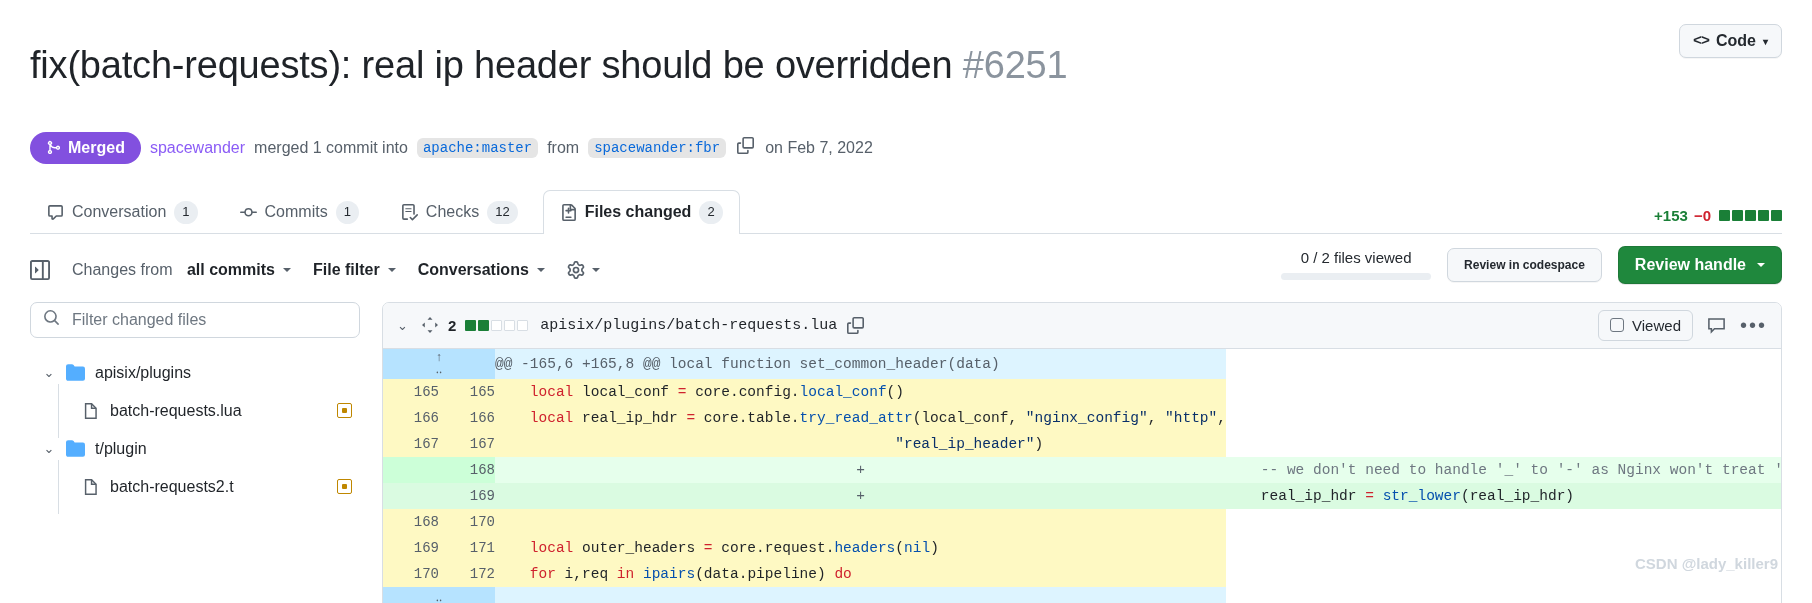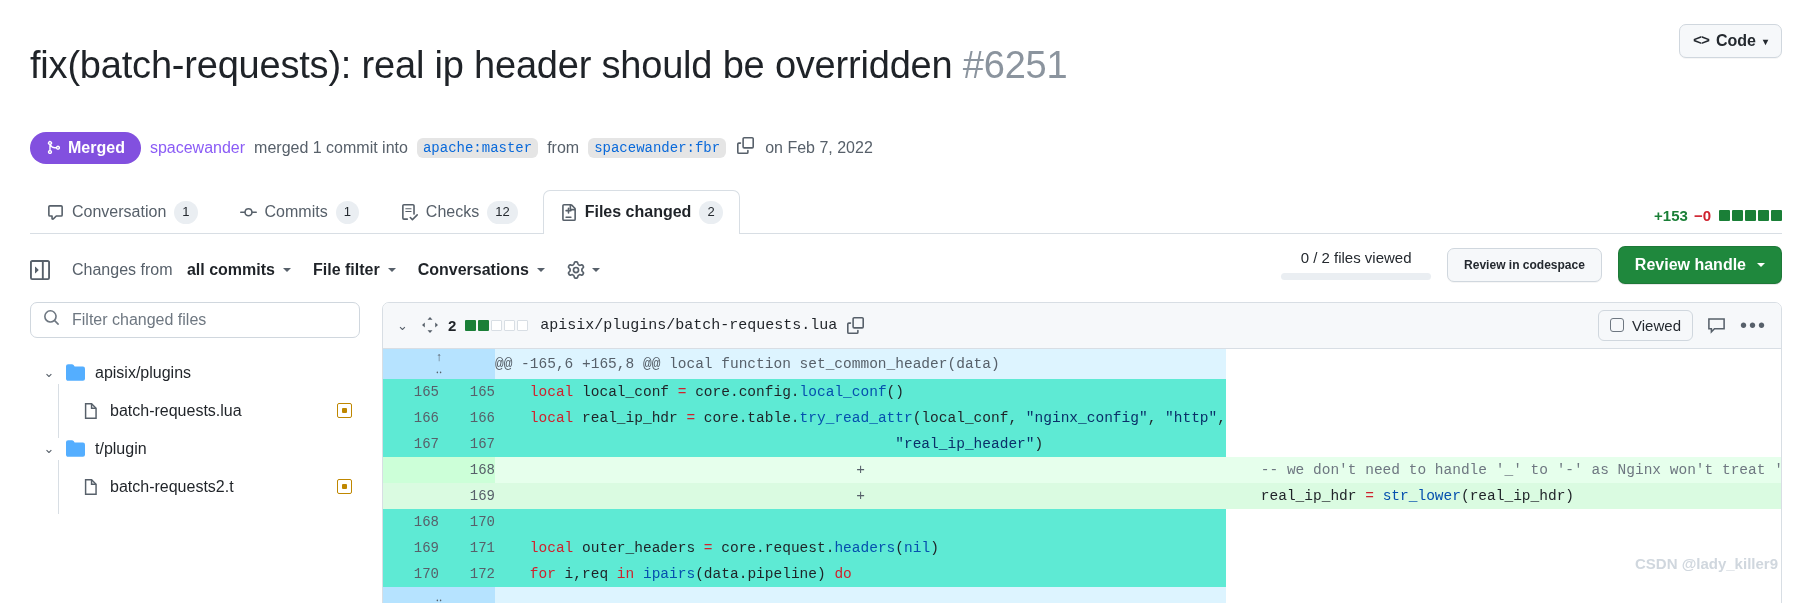--- a/index.html
+++ b/index.html
@@ -162,21 +162,21 @@
   table.difftab { border-collapse: collapse; width:100%; font-family:"Liberation Mono", monospace; font-size:14.5px; }
   table.difftab td { padding: 0; height: 26px; vertical-align: middle; white-space: pre; }
   td.ln {
     width: 56px; min-width:56px; text-align:right; padding-right: 12px;
     color:#57606a; font-size:14px; user-select:none;
   }
   td.marker { width: 22px; min-width:22px; text-align:center; color:#57606a; }
   td.code { padding-left: 10px; color:#1f2328; }
   tr.hunk td { background:#ddf4ff; color:#57606a; height: 30px; }
   tr.hunk td.ln { background:#b6e3ff; color:#57606a; text-align:center; padding-right:0; }
-  tr.ctx td { background:#5eead4; }
+  tr.ctx td { background:#fef9c3; }
   tr.add td { background:#e6ffec; }
   tr.add td.ln { background:#ccffd8; }
   tr.add.hl td { background:#dafbe1; }
   tr.expand td { background:#ddf4ff; height: 34px; }
   tr.expand td.ln { background:#b6e3ff; text-align:center; padding-right:0; }
   .exp-glyph { color:#57606a; font-size:12px; line-height:1; display:block; }
 
   
   .kw  { color:#cf222e; }
   .fn  { color:#0550ae; }

